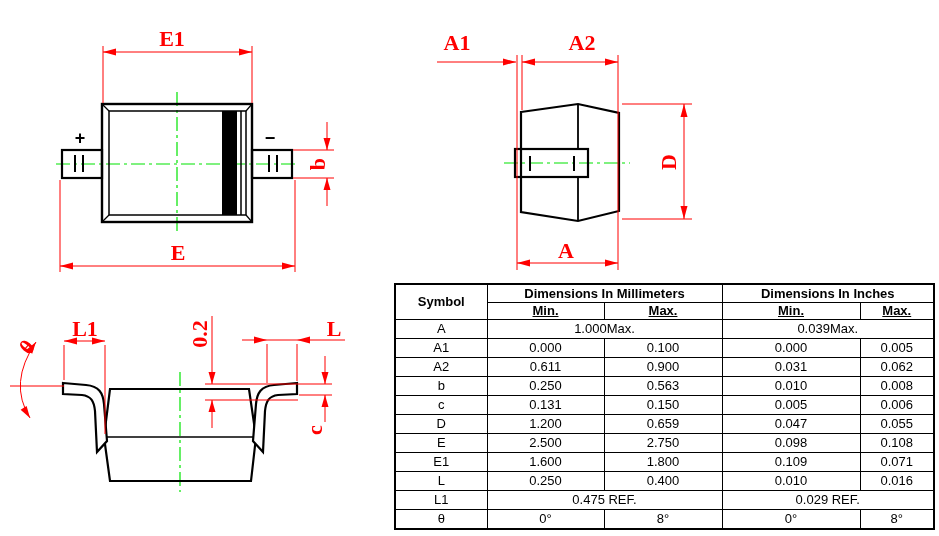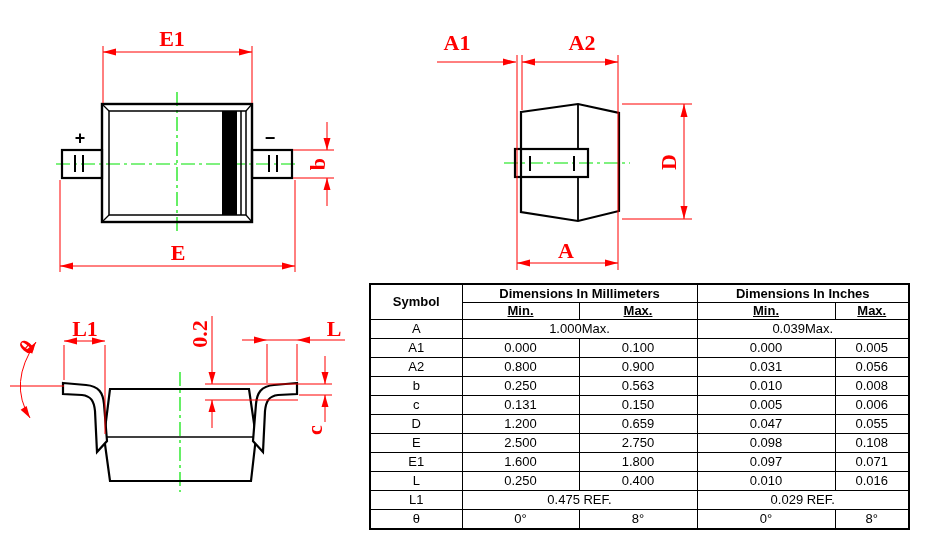--- a/index.html
+++ b/index.html
@@ -2,21 +2,21 @@
 <html><head>
 <meta charset="utf-8">
 <style>
   html,body{margin:0;padding:0;background:#fff;}
   .canvas{position:relative;width:939px;height:536px;background:#fff;overflow:hidden;
           font-family:"Liberation Sans",sans-serif;}
   .drawing{position:absolute;left:0;top:0;}
   .dim-label{font-family:"Liberation Serif",serif;font-weight:bold;font-size:22px;fill:#f00;}
   .dim-label-sm{font-family:"Liberation Serif",serif;font-weight:bold;font-size:21px;fill:#f00;}
   .polarity{font-family:"Liberation Sans",sans-serif;font-weight:bold;font-size:18px;fill:#000;}
-  .dim-table{position:absolute;left:369px;top:283px;width:539px;height:247px;
+  .dim-table{position:absolute;left:394px;top:283px;width:539px;height:247px;
              border-collapse:collapse;table-layout:fixed;
              font-family:"Liberation Sans",sans-serif;font-size:13px;color:#000;
              border:2px solid #000;}
   .dim-table th,.dim-table td{border:1px solid #000;text-align:center;vertical-align:middle;
              padding:0;line-height:1.05;overflow:hidden;white-space:nowrap;}
   .dim-table th{font-weight:bold;}
   .dim-table thead tr:nth-child(1) th{height:17px;}
   .dim-table thead tr:nth-child(2) th{height:16px;text-decoration:underline;}
 </style>
 </head>
@@ -191,24 +191,24 @@
         </tr>
         <tr>
           <td>A1</td>
           <td>0.000</td>
           <td>0.100</td>
           <td>0.000</td>
           <td>0.005</td>
         </tr>
         <tr>
           <td>A2</td>
-          <td>0.800</td>
+          <td>0.611</td>
           <td>0.900</td>
           <td>0.031</td>
-          <td>0.056</td>
+          <td>0.062</td>
         </tr>
         <tr>
           <td>b</td>
           <td>0.250</td>
           <td>0.563</td>
           <td>0.010</td>
           <td>0.008</td>
         </tr>
         <tr>
           <td>c</td>
@@ -228,21 +228,21 @@
           <td>E</td>
           <td>2.500</td>
           <td>2.750</td>
           <td>0.098</td>
           <td>0.108</td>
         </tr>
         <tr>
           <td>E1</td>
           <td>1.600</td>
           <td>1.800</td>
-          <td>0.097</td>
+          <td>0.109</td>
           <td>0.071</td>
         </tr>
         <tr>
           <td>L</td>
           <td>0.250</td>
           <td>0.400</td>
           <td>0.010</td>
           <td>0.016</td>
         </tr>
         <tr>

